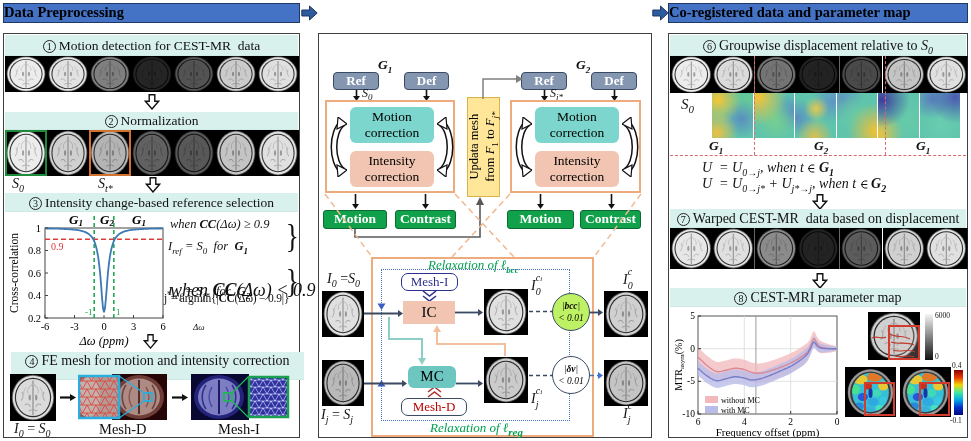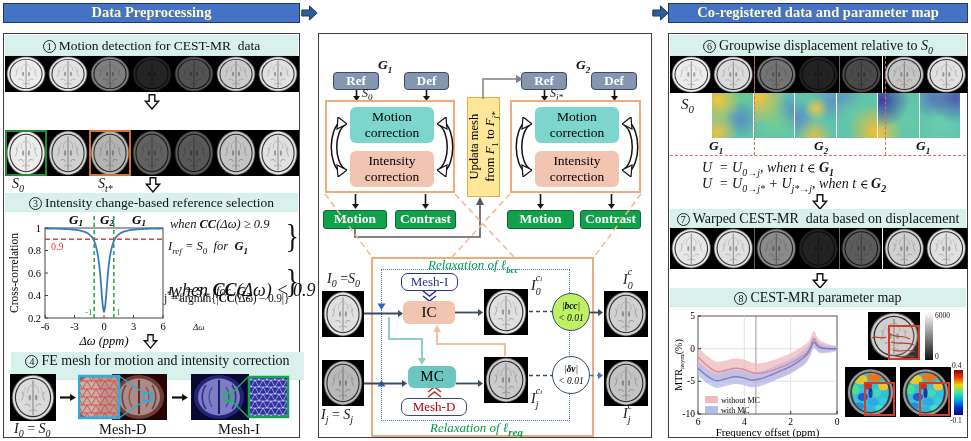--- a/index.html
+++ b/index.html
@@ -1,16 +1,16 @@
 <!DOCTYPE html>
 <html><head><meta charset="utf-8"><style>
 *{margin:0;padding:0;box-sizing:border-box}
 html,body{width:971px;height:441px;background:#fff;font-family:"Liberation Serif",serif;overflow:hidden}
 #c{position:relative;width:971px;height:441px;background:#fff}
-.hdr{position:absolute;top:3px;height:20px;background:#4472C4;border:1.8px solid #1F3864;color:#fef9c3;font-weight:bold;font-size:14.5px;text-align:center;line-height:16.5px}
+.hdr{position:absolute;top:3px;height:20px;background:#4472C4;border:1.8px solid #1F3864;color:#000000;font-weight:bold;font-size:14.5px;text-align:left;line-height:16.5px}
 .panel{position:absolute;top:33px;height:405px;border:1.8px solid #3f3f3f;background:#fff}
 .sech{position:absolute;background:#d9f1ec;color:#111;font-size:13.5px;text-align:center;border-bottom:0.5px solid #cfe9e4}
 .cn{display:inline-block;width:13px;height:13px;border:1px solid #222;border-radius:50%;text-align:center;line-height:12.5px;font-size:10px;margin-right:3px;vertical-align:0.5px}
 .br{display:block;width:100%;height:100%}
 i.g{font-weight:bold;font-style:italic}
 .lbl{position:absolute;font-size:13.5px;color:#111}
 .grn{color:#00A050;font-style:italic}
 sub,sup{line-height:0}
 </style></head><body>
 <div id="c">
@@ -169,20 +169,21 @@
         <path d="M41 79 C45 75 55 75 59 79" stroke="#ababab" stroke-width="2.2" fill="none"></path>
         <path d="M35 28 C31 33 29 39 30 44" stroke="#c2c2c2" stroke-width="1.8" fill="none"></path>
         <path d="M65 28 C69 33 71 39 70 44" stroke="#c2c2c2" stroke-width="1.8" fill="none"></path>
         <ellipse cx="43" cy="50" rx="2.6" ry="6.5" fill="#9e9e9e"></ellipse>
         <ellipse cx="57" cy="50" rx="2.6" ry="6.5" fill="#9e9e9e"></ellipse>
       </svg>
     </div>
 <svg style="position:absolute;left:144px;top:94px" width="16" height="16" viewBox="0 0 16 16">
       <path d="M5.2 0.8 H10.8 V7.2 H14.6 L8 15 L1.4 7.2 H5.2 Z" fill="#fff" stroke="#111" stroke-width="1.4"></path>
     </svg>
+<div class="sech" style="left:5px;top:112px;width:293px;height:18px;line-height:18px"><span class="cn">2</span>Normalization</div>
 <div style="position:absolute;left:4.8px;top:130px;width:42.0px;height:46px">
       <svg class="br " style="filter:brightness(1.02)" viewBox="0 0 100 100" preserveAspectRatio="none">
         <rect width="100" height="100" fill="#000"></rect>
         <ellipse cx="50" cy="50" rx="46" ry="48.5" fill="#606060"></ellipse>
         <ellipse cx="50" cy="50" rx="44" ry="46.5" fill="#e9e9e9"></ellipse>
         <ellipse cx="50" cy="50" rx="39.5" ry="42" fill="#303030"></ellipse>
         <ellipse cx="50" cy="50" rx="37" ry="39.5" fill="#e7e7e7"></ellipse>
         <path d="M50 14 V 88" stroke="#909090" stroke-width="2.4"></path>
         <path d="M50 22 C41 26 37 34 39 41" stroke="#bdbdbd" stroke-width="2.2" fill="none"></path>
         <path d="M50 22 C59 26 63 34 61 41" stroke="#bdbdbd" stroke-width="2.2" fill="none"></path>
@@ -580,21 +581,21 @@
       <path d="M0.5 7.5 L4.5 1 L8.5 7.5 Z" fill="#3a5fc4"></path>
     </svg>
 <div style="position:absolute;left:401px;top:273px;width:57px;height:18px;background:#fff;border:1.6px solid #2E3192;border-radius:7px;color:#2E3192;font-size:13px;text-align:center;line-height:15px">Mesh-I</div>
 <svg style="position:absolute;left:422px;top:291px" width="15" height="11" fill="none" stroke="#2E3192" stroke-width="1.5">
       <path d="M1 0 L7.5 5 L14 0 M1 5 L7.5 10 L14 5"></path>
     </svg>
 <div style="position:absolute;left:401px;top:398px;width:66px;height:18px;background:#fff;border:1.6px solid #3A4A62;border-radius:7px;color:#C00000;font-size:13px;text-align:center;line-height:15px">Mesh-D</div>
 <svg style="position:absolute;left:427px;top:387px" width="15" height="11" fill="none" stroke="#B03030" stroke-width="1.5">
       <path d="M1 10 L7.5 5 L14 10 M1 5 L7.5 0 L14 5"></path>
     </svg>
-<div style="position:absolute;left:403px;top:301px;width:52px;height:23px;background:#F1C5B1;border-radius:6px;font-size:15px;text-align:center;display:flex;align-items:center;justify-content:center;line-height:1.15">IC</div>
+<div style="position:absolute;left:403px;top:301px;width:52px;height:23px;background:#F1C5B1;border-radius:0;font-size:15px;text-align:center;display:flex;align-items:center;justify-content:center;line-height:1.15">IC</div>
 <div style="position:absolute;left:408px;top:366px;width:48px;height:22px;background:#6EC6C0;border-radius:6px;font-size:15px;text-align:center;display:flex;align-items:center;justify-content:center;line-height:1.15">MC</div>
 <svg style="position:absolute;left:384px;top:312px" width="45" height="55" fill="none">
 <path d="M5 5 V27 H38 V46" stroke="#8CCFC6" stroke-width="2"></path>
       <path d="M34 46 L38 53 L42 46 Z" fill="#8CCFC6" stroke="none"></path>
     </svg>
 <svg style="position:absolute;left:432px;top:322px" width="78" height="36" fill="none">
 <path d="M73 34 V22 H5 V10" stroke="#F2C09E" stroke-width="2"></path>
       <path d="M1 10 L5 3 L9 10 Z" fill="#F2C09E" stroke="none"></path>
     </svg>
 <div style="position:absolute;left:322px;top:291px;width:42px;height:46px">

